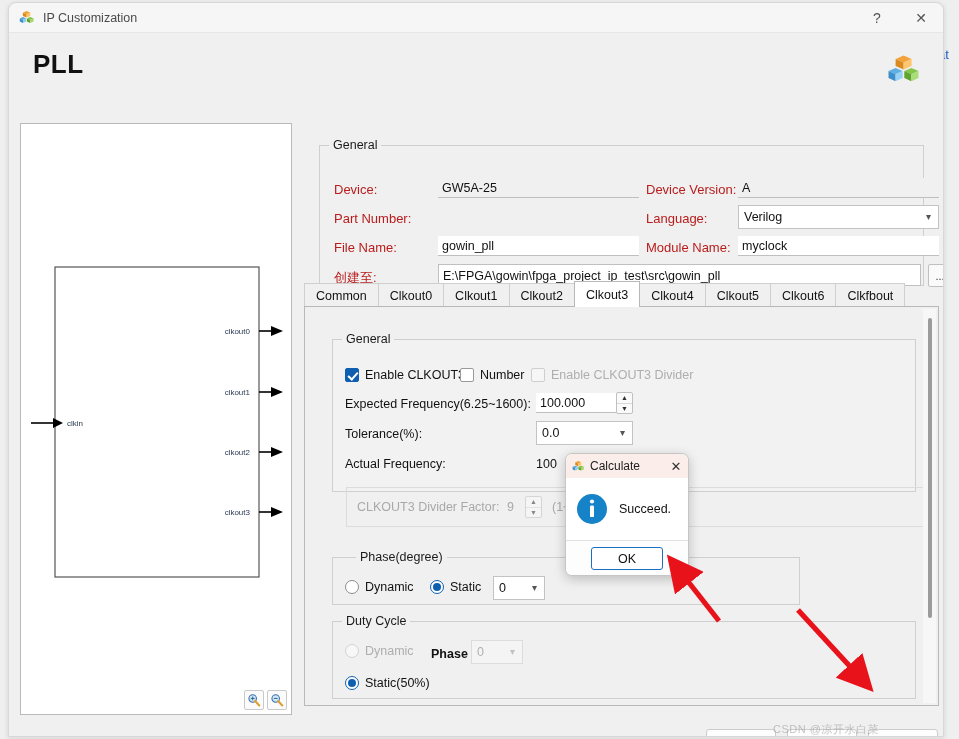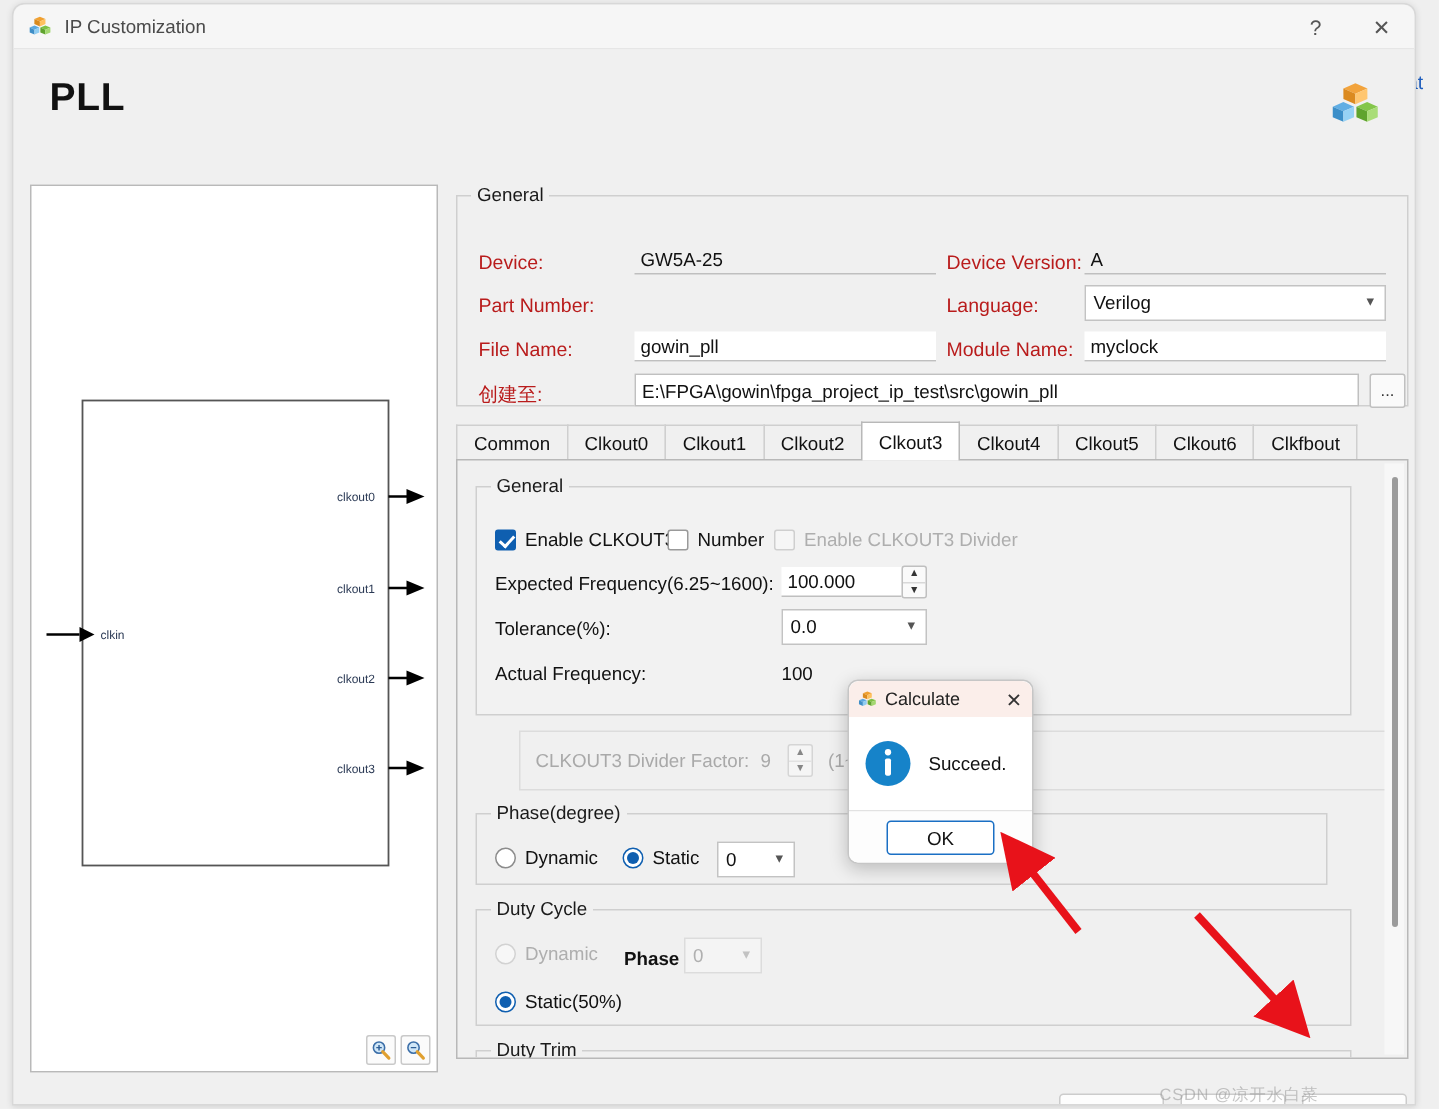--- a/index.html
+++ b/index.html
@@ -104,21 +104,21 @@
     cursor: pointer;
   }
   #zoom-in-btn  { right: 27px; }
   #zoom-out-btn { right: 4px; }
 
   
   #right { position: absolute; left: 295px; top: 90px; width: 635px; }
 
   fieldset.gb {
     border: 1px solid #cfcfcf;
-    margin: 0; padding: 0;
+    margin: 15px; padding: 0;
     background: transparent;
   }
   fieldset.gb > legend {
     margin-left: 9px;
     padding: 0 4px;
     font-size: 12.5px;
     color: #1a1a1a;
   }
 
   
@@ -589,21 +589,21 @@
             <div class="sub-panel" style="left:12px; top:180px; width:584px; height:40px;">
               <span class="static-txt muted" style="left:10px; top:12px;">CLKOUT3 Divider Factor:</span>
               <span class="static-txt muted" style="left:160px; top:12px;">9</span>
               <div class="spin" style="left:178px; top:8px; opacity:.55;">
                 <div>▲</div>
                 <div>▼</div>
               </div>
               <span class="static-txt muted" style="left:205px; top:12px;">(1~128)</span>
             </div>
 
-            <fieldset class="gb" style="position:absolute; left:12px; top:228px; width:568px; height:55px;">
+            <fieldset class="gb" style="position:absolute; left:12px; top:228px; width:468px; height:55px;padding-left:14px;">
               <legend>Phase(degree)</legend>
               <div class="cbrow" style="left:12px; top:16px;">
                 <span class="radio"></span>
                 <span class="cb-label">Dynamic</span>
               </div>
               <div class="cbrow" style="left:97px; top:16px;">
                 <span class="radio sel"></span>
                 <span class="cb-label">Static</span>
               </div>
               <div class="combo" style="left:160px; top:12px; width:52px;">

